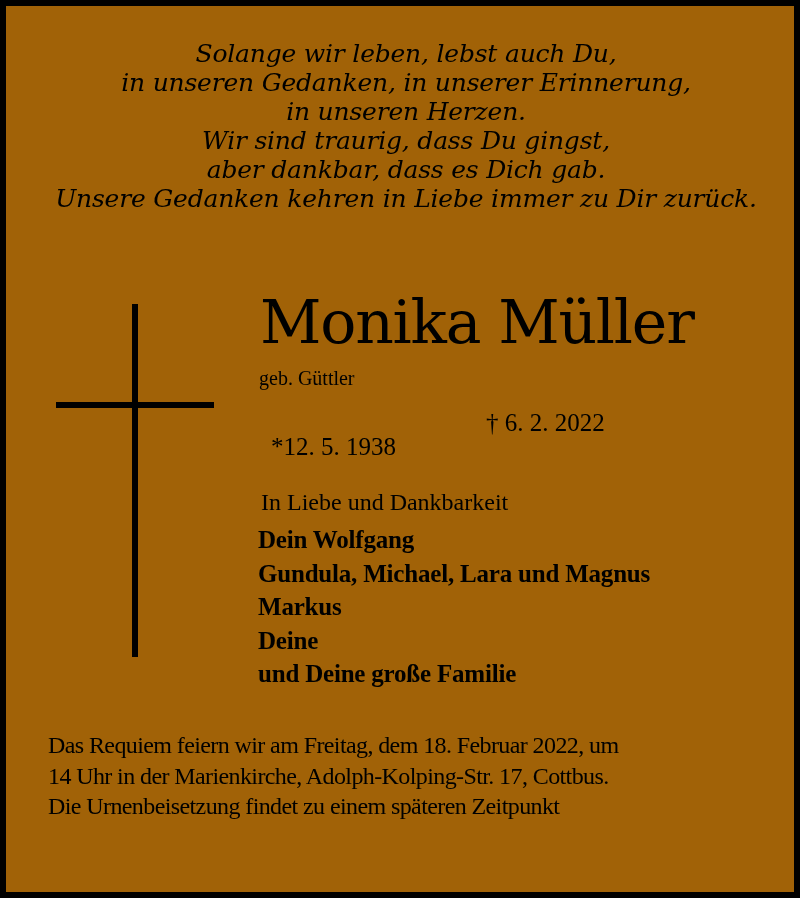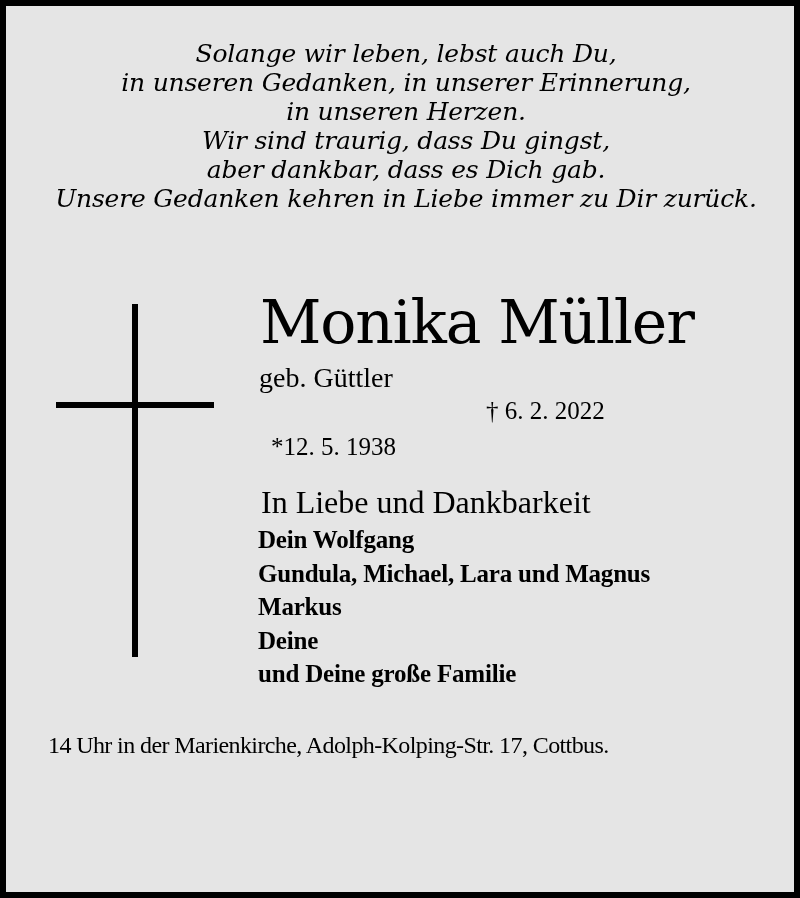--- a/index.html
+++ b/index.html
@@ -1,42 +1,42 @@
 <!DOCTYPE html>
 <html><head>
   <meta charset="utf-8">
   <style>
     html, body { margin: 0; padding: 0; background: #ffffff; }
     body { width: 800px; height: 898px; position: relative; overflow: hidden; }
     .frame {
       position: absolute; left: 0; top: 0; width: 800px; height: 898px;
-      box-sizing: border-box; border: 6px solid #000000; background: #e5e5e5;
+      box-sizing: border-box; border: 6px solid #000000; background: #a16207;
     }
     .serif { font-family: "DejaVu Serif", "Liberation Serif", serif; color: #000; }
     .lserif { font-family: "Liberation Serif", "DejaVu Serif", serif; color: #000; }
 
     .poem {
       position: absolute; left: 0; top: 33px; width: 800px;
       text-align: center; font-style: italic;
       font-size: 25px; line-height: 29px; letter-spacing: -0.2px;
     }
     .poem div { white-space: nowrap; }
 
     .cross-v { position: absolute; left: 126px; top: 298px; width: 6px; height: 353px; background: #000; }
     .cross-h { position: absolute; left: 50px; top: 396px; width: 158px; height: 6px; background: #000; }
 
     .name {
       position: absolute; left: 254px; top: 278px; white-space: nowrap;
       font-weight: normal; font-size: 60px; line-height: 76px; letter-spacing: -1.2px;
     }
-    .maiden { position: absolute; left: 253px; top: 357px; font-size: 28px; line-height: 30px; white-space: nowrap; }
+    .maiden { position: absolute; left: 253px; top: 357px; font-size: 20px; line-height: 30px; white-space: nowrap; }
     .born { position: absolute; left: 253px; top: 426px; font-size: 25px; line-height: 30px; white-space: nowrap; margin-left: 12px; }
-    .died { position: absolute; left: 480px; top: 390px; font-size: 25px; line-height: 30px; white-space: nowrap; }
+    .died { position: absolute; left: 480px; top: 402px; font-size: 25px; line-height: 30px; white-space: nowrap; }
 
-    .closing { position: absolute; left: 255px; top: 481px; font-size: 32px; line-height: 30px; white-space: nowrap; }
+    .closing { position: absolute; left: 255px; top: 481px; font-size: 24px; line-height: 30px; white-space: nowrap; }
     .family {
       position: absolute; left: 252px; top: 517px; font-weight: bold;
       font-size: 25px; line-height: 33.5px; letter-spacing: -0.2px;
     }
     .family div { white-space: nowrap; font-family: Liberation Serif, serif; }
 
     .notice {
       position: absolute; left: 42px; top: 724px;
       font-size: 24px; line-height: 30.5px; letter-spacing: -0.6px;
     }
@@ -69,16 +69,18 @@
   <div class="closing lserif">In Liebe und Dankbarkeit</div>
   <div class="family serif">
     <div>Dein Wolfgang</div>
     <div>Gundula, Michael, Lara und Magnus</div>
     <div>Markus</div>
     <div>Deine</div>
     <div>und Deine große Familie</div>
   </div>
 
   <div class="notice lserif">
+    <div>Das Requiem feiern wir am Freitag, dem 18. Februar 2022, um</div>
     <div>14 Uhr in der Marienkirche, Adolph-Kolping-Str. 17, Cottbus.</div>
+    <div>Die Urnenbeisetzung findet zu einem späteren Zeitpunkt</div>
   </div>
 
 </div>
 
 </body></html>

